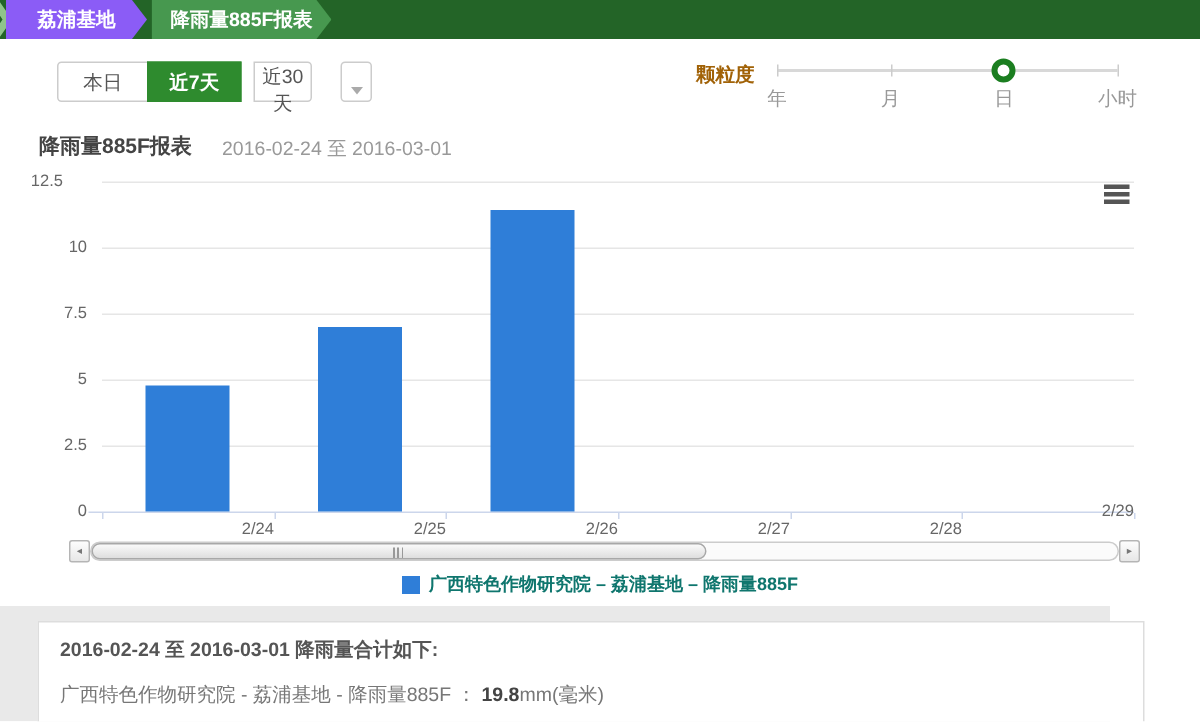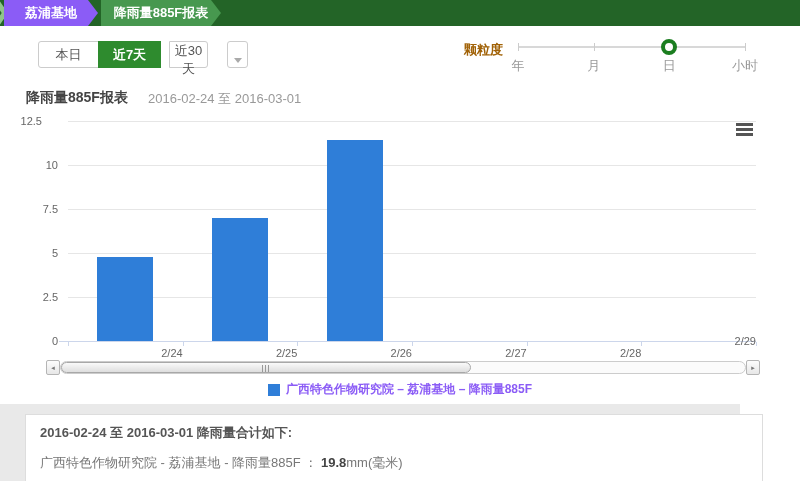--- a/index.html
+++ b/index.html
@@ -61,21 +61,21 @@
            background:#fbfbfb; border:1px solid #ccc; border-radius:7px; }
   .sb-thumb { position:absolute; left:0; top:0; width:410px; height:11px; box-sizing:border-box;
            background:linear-gradient(#fafafa,#dedede); border:1px solid #a8a8a8; border-radius:6px; cursor:grab; }
   .sb-grip { position:absolute; left:50%; top:2px; margin-left:-4px; width:8px; height:7px;
            background:repeating-linear-gradient(90deg,#999 0 1px,transparent 1px 3px); }
 
   
   .legend { position:absolute; left:0; top:381px; width:800px; display:flex; justify-content:center;
            align-items:center; gap:6px; cursor:pointer; }
   .legend-swatch { width:12px; height:12px; }
-  .legend-label { font-size:12px; color:#8b5cf6; font-weight:bold; }
+  .legend-label { font-size:12px; color:#0f766e; font-weight:bold; }
 
   
   .summary-region { position:absolute; left:0; top:404px; width:740px; height:77px; background:#e9e9e9; }
   .summary-box { position:absolute; left:25px; top:10px; width:738px; height:80px; box-sizing:border-box;
            background:#fff; border:1px solid #ddd; padding:9px 0 0 14px; }
   .summary-heading { font-size:13px; font-weight:bold; color:#555; line-height:18px; }
   .summary-line { margin-top:12px; font-size:13px; color:#777; }
   .summary-line b { color:#444; }
 </style>
 </head>

